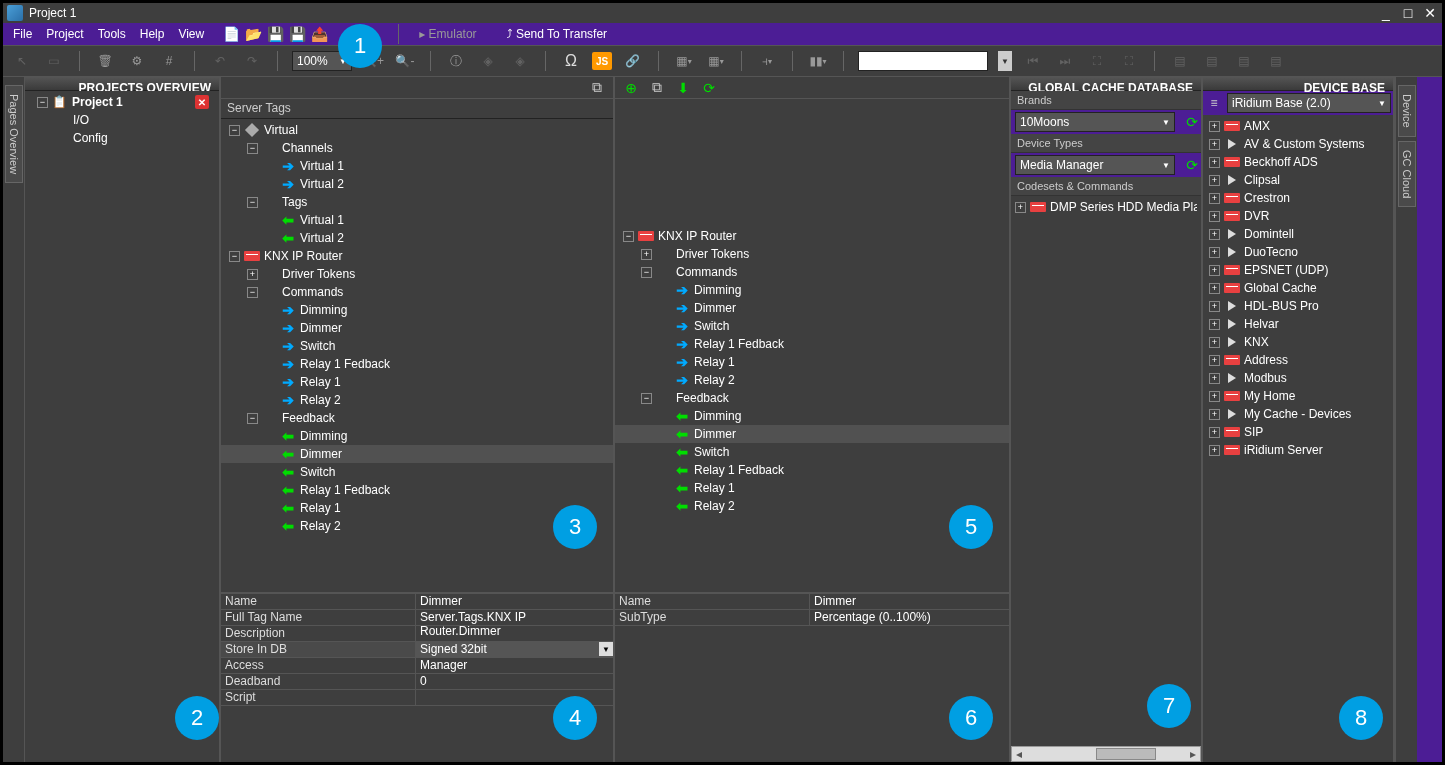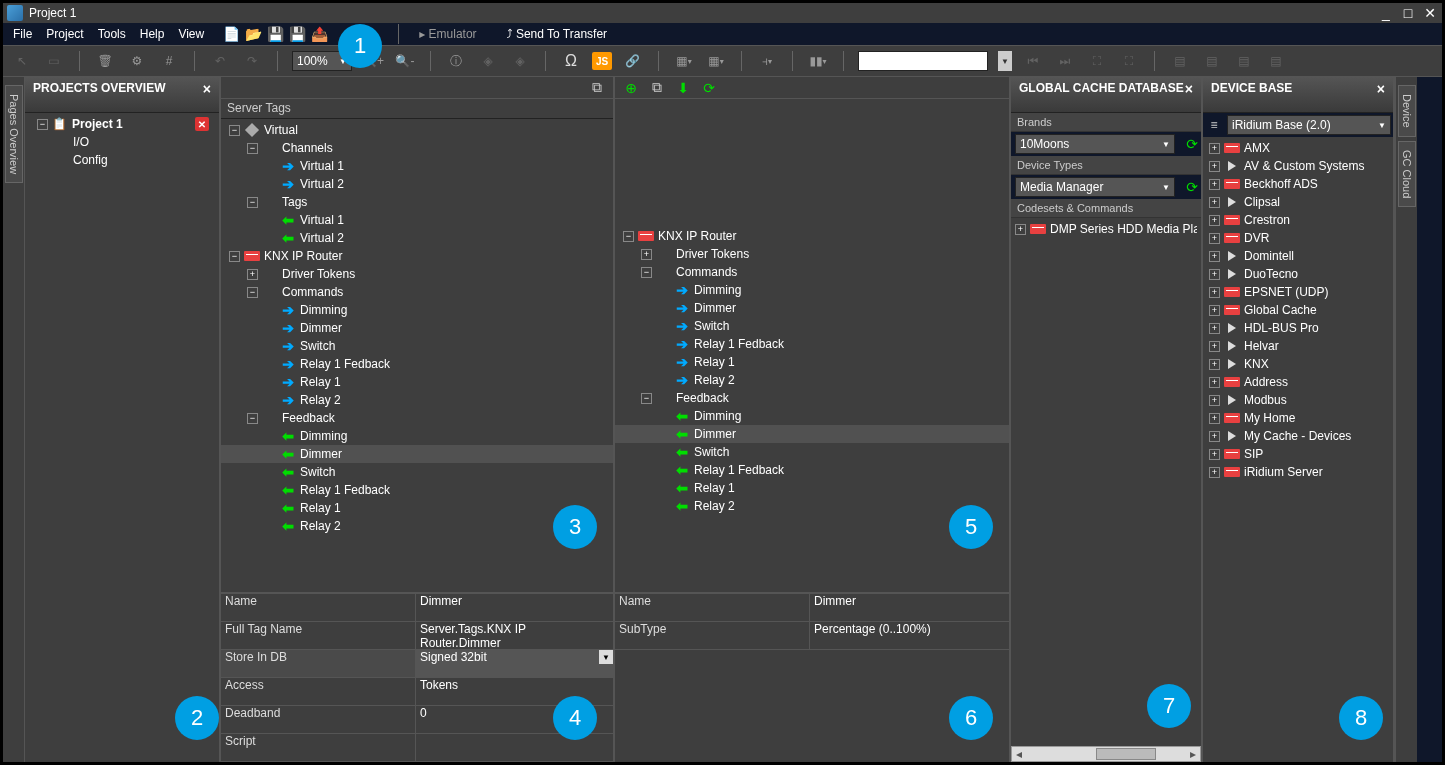--- a/index.html
+++ b/index.html
@@ -1,17 +1,17 @@
 <!DOCTYPE html>
 <html><head>
 <meta charset="utf-8">
 <style>
 * { margin:0; padding:0; box-sizing:border-box; font-family:Tahoma,Arial,sans-serif; font-size:12px; }
 body { background:#000; width:1445px; height:765px; overflow:hidden; position:relative; }
-.window { position:absolute; left:3px; top:3px; width:1439px; height:759px; background:#0f172a; display:flex; flex-direction:column; }
+.window { position:absolute; left:3px; top:3px; width:1439px; height:759px; background:#4c1d95; display:flex; flex-direction:column; }
 .titlebar { height:20px; background:#3e3e3e; display:flex; align-items:center; padding:0 4px; }
 .titlebar .logo { width:16px; height:16px; background:linear-gradient(135deg,#4a9fd8,#2a6fa8); margin-right:6px; border-radius:2px; }
 .titlebar .title { color:#fff; flex:1; }
 .titlebar .winbtns { display:flex; gap:6px; }
 .titlebar .winbtn { width:16px; height:14px; color:#fff; display:flex; align-items:center; justify-content:center; cursor:pointer; font-size:14px; }
 .menubar { height:22px; display:flex; align-items:center; padding:0 4px; gap:2px; }
 .menubar .mitem { color:#fff; padding:2px 6px; cursor:pointer; }
 .menubar .msep { width:8px; }
 .tbicon { width:20px; height:20px; display:inline-flex; align-items:center; justify-content:center; cursor:pointer; font-size:14px; }
 .emu { color:#999; margin-left:8px; cursor:pointer; padding:2px 6px; }
@@ -21,38 +21,38 @@
 .searchbox { width:130px; height:20px; background:#fff; border:1px solid #222; }
 .maingrid { flex:1; display:flex; overflow:hidden; }
 .vtab { width:22px; background:#3e3e3e; border-right:1px solid #555; display:flex; flex-direction:column; align-items:center; padding-top:8px; }
 .vtab span { writing-mode:vertical-rl; color:#ccc; font-size:11px; padding:8px 2px; background:#4a4a4a; border:1px solid #666; margin-bottom:4px; cursor:pointer; }
 .col { display:flex; flex-direction:column; border-right:2px solid #555; position:relative; }
 .col-projects { width:196px; }
 .col-server { width:394px; }
 .col-driver { width:396px; }
 .col-gc { width:192px; }
 .col-device { width:192px; }
-.panelhdr { height:36px; background:linear-gradient(#555,#3a3a3a); color:#fff; font-weight:bold; font-size:11px; padding:4px 8px; display:flex; align-items:flex-start; justify-content:space-between; border-bottom:1px solid #222;}
+.panelhdr { height:14px; background:linear-gradient(#555,#3a3a3a); color:#fff; font-weight:bold; font-size:11px; padding:4px 8px; display:flex; align-items:flex-end; justify-content:space-between; border-bottom:1px solid #222;flex-direction:column;}
 .panelhdr .x { color:#fff; cursor:pointer; font-size:14px;}
 .toolstrip { height:22px; background:#3e3e3e; display:flex; align-items:center; padding:0 6px; gap:6px; border-bottom:1px solid #555;}
 .subhdr { height:20px; background:#3e3e3e; color:#ccc; padding:2px 6px; border-bottom:1px solid #222;}
 .tree { flex:1; background:#3e3e3e; overflow:auto; color:#fff; padding:2px 0;}
 .trow { display:flex; align-items:center; height:18px; padding:0 4px; cursor:pointer; white-space:nowrap;}
 .trow.sel { background:#515151; }
 .indent { display:inline-block; }
 .exp { width:11px; height:11px; border:1px solid #888; background:#3e3e3e; color:#fff; font-size:9px; line-height:9px; text-align:center; margin-right:4px; cursor:pointer; flex-shrink:0;}
 .iconsp { width:16px; height:14px; margin-right:4px; display:inline-flex; align-items:center; justify-content:center; flex-shrink:0;}
 .arrow-r { color:#00aaff; font-size:14px; font-weight:bold;}
 .arrow-l { color:#00dd00; font-size:14px; font-weight:bold;}
 .diamond { width:10px; height:10px; background:#aaa; transform:rotate(45deg);}
 .dev { width:16px; height:10px; background:#e84040; border-radius:1px; position:relative;}
 .dev::after{content:"";position:absolute;left:2px;top:3px;width:12px;height:1px;background:#fff;}
 .proj-x { width:14px; height:14px; background:#d33; color:#fff; border-radius:2px; display:flex; align-items:center; justify-content:center; font-size:10px; font-weight:bold; margin-left:auto; margin-right:6px;}
 .propgrid { background:#3e3e3e; color:#fff; border-top:2px solid #555;}
-.proprow { display:flex; height:28px; border-bottom:1px solid #555;}
+.proprow { display:flex; height:16px; border-bottom:1px solid #555;}
 .proprow .k { width:195px; padding:0 4px; border-right:1px solid #555; color:#ddd;}
 .proprow .v { flex:1; padding:0 4px; color:#fff; position:relative;}
 .proprow.sel { background:#4a4a4a;}
 .proprow.sel .v { background:#555;}
 .ddbtn { position:absolute; right:0; top:0; width:14px; height:14px; background:#ddd; color:#000; font-size:8px; display:flex; align-items:center; justify-content:center;}
 .badge { position:absolute; width:44px; height:44px; border-radius:50%; background:#009fe3; color:#fff; font-size:22px; font-weight:400; display:flex; align-items:center; justify-content:center; z-index:10; font-family:Arial;}
 .gc-section { padding:3px 6px; background:#444; color:#ccc; font-size:11px; border-bottom:1px solid #333;}
 .gc-select { margin:2px 4px; height:20px; background:#555; border:1px solid #222; color:#fff; padding:0 4px; display:flex; align-items:center; justify-content:space-between; cursor:pointer;}
 .gc-row { display:flex; align-items:center; gap:4px;}
 .gc-refresh { width:18px; height:18px; color:#0d0; display:flex; align-items:center; justify-content:center; cursor:pointer; font-size:14px;}
@@ -360,27 +360,31 @@
         </div>
       <div class="propgrid" id="props-server" style="height:170px">
           <div class="proprow">
     <div class="k">Name</div>
     <div class="v">Dimmer</div>
   </div>
           <div class="proprow">
     <div class="k">Full Tag Name</div>
     <div class="v">Server.Tags.KNX IP Router.Dimmer</div>
   </div>
+          <div class="proprow">
+    <div class="k">Description</div>
+    <div class="v"></div>
+  </div>
           <div class="proprow sel">
     <div class="k">Store In DB</div>
     <div class="v">Signed 32bit<span class="ddbtn">▼</span></div>
   </div>
           <div class="proprow">
     <div class="k">Access</div>
-    <div class="v">Tokens</div>
+    <div class="v">Manager</div>
   </div>
           <div class="proprow">
     <div class="k">Deadband</div>
     <div class="v">0</div>
   </div>
           <div class="proprow">
     <div class="k">Script</div>
     <div class="v"></div>
   </div>
           <div style="height:50px"></div>

